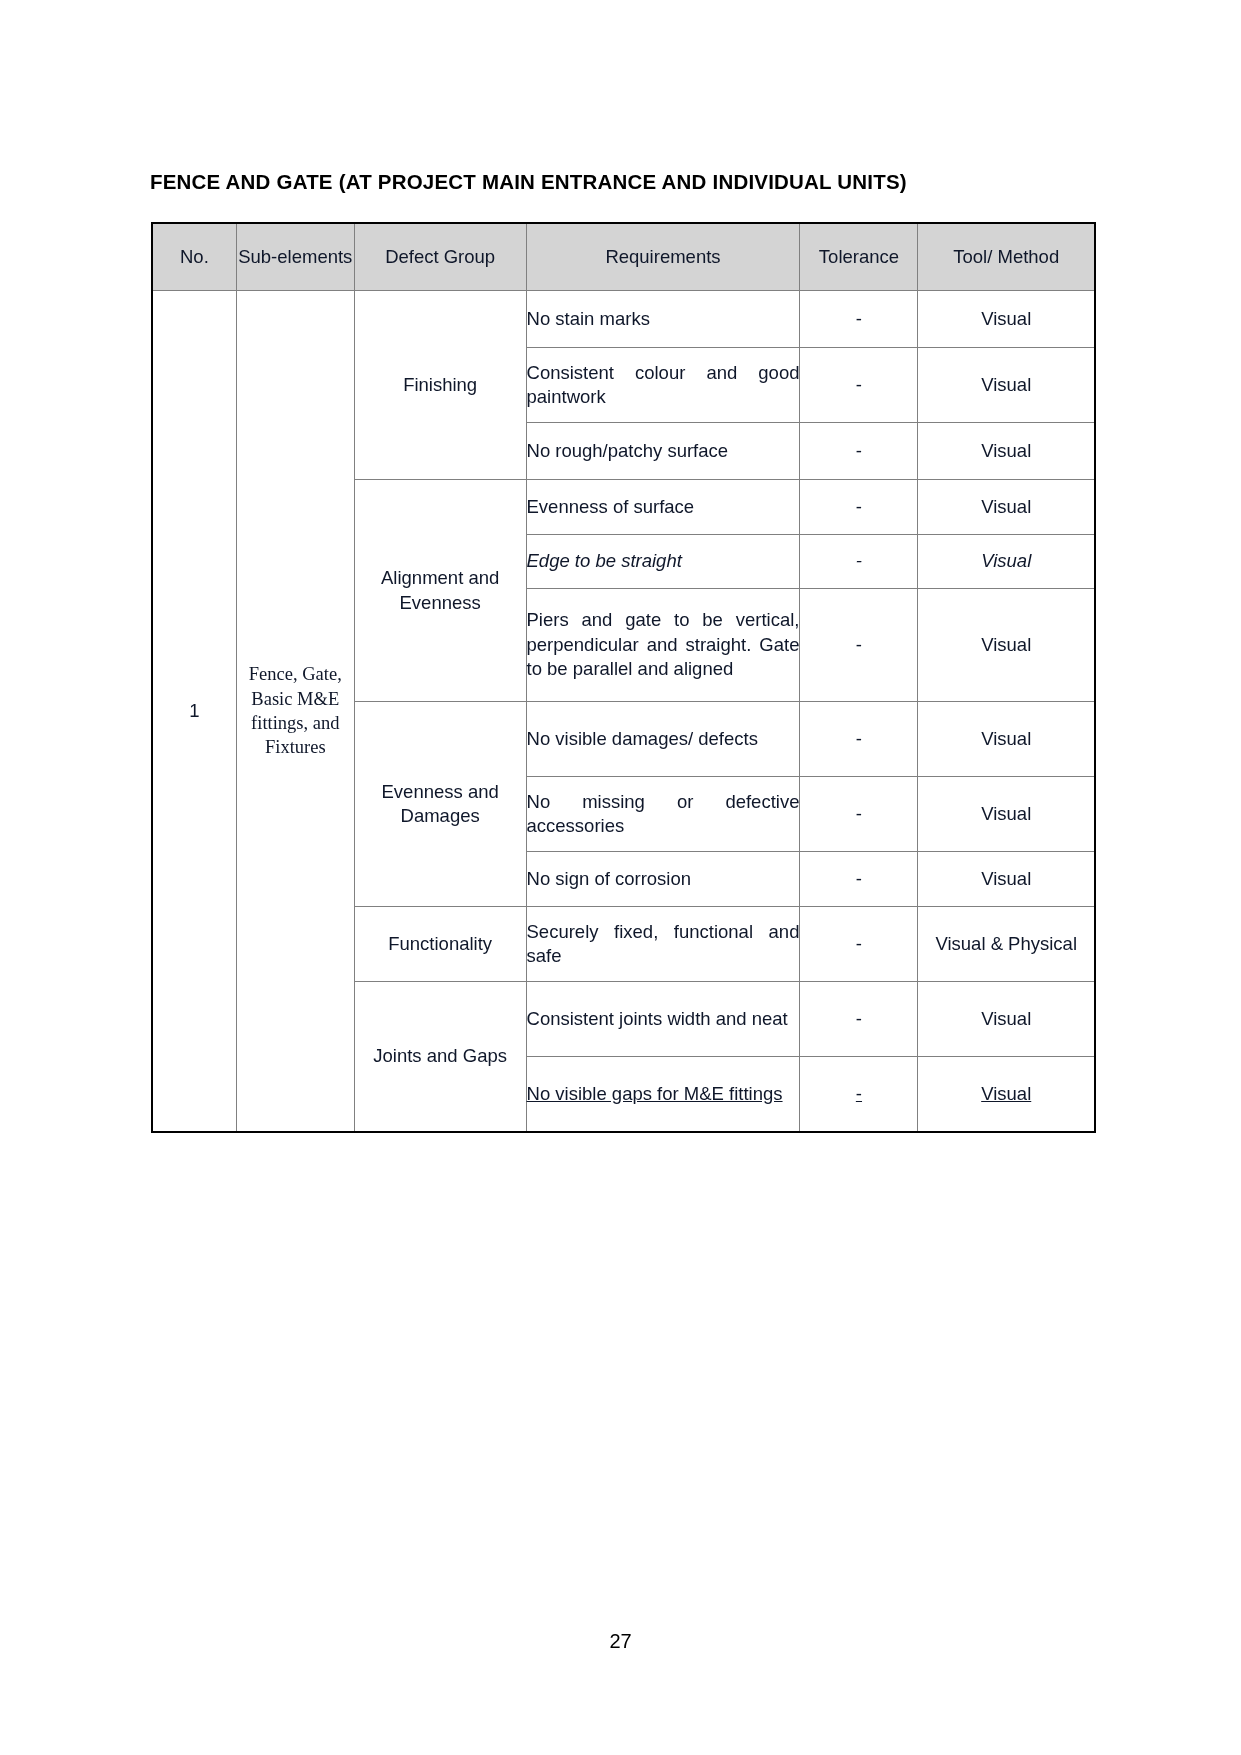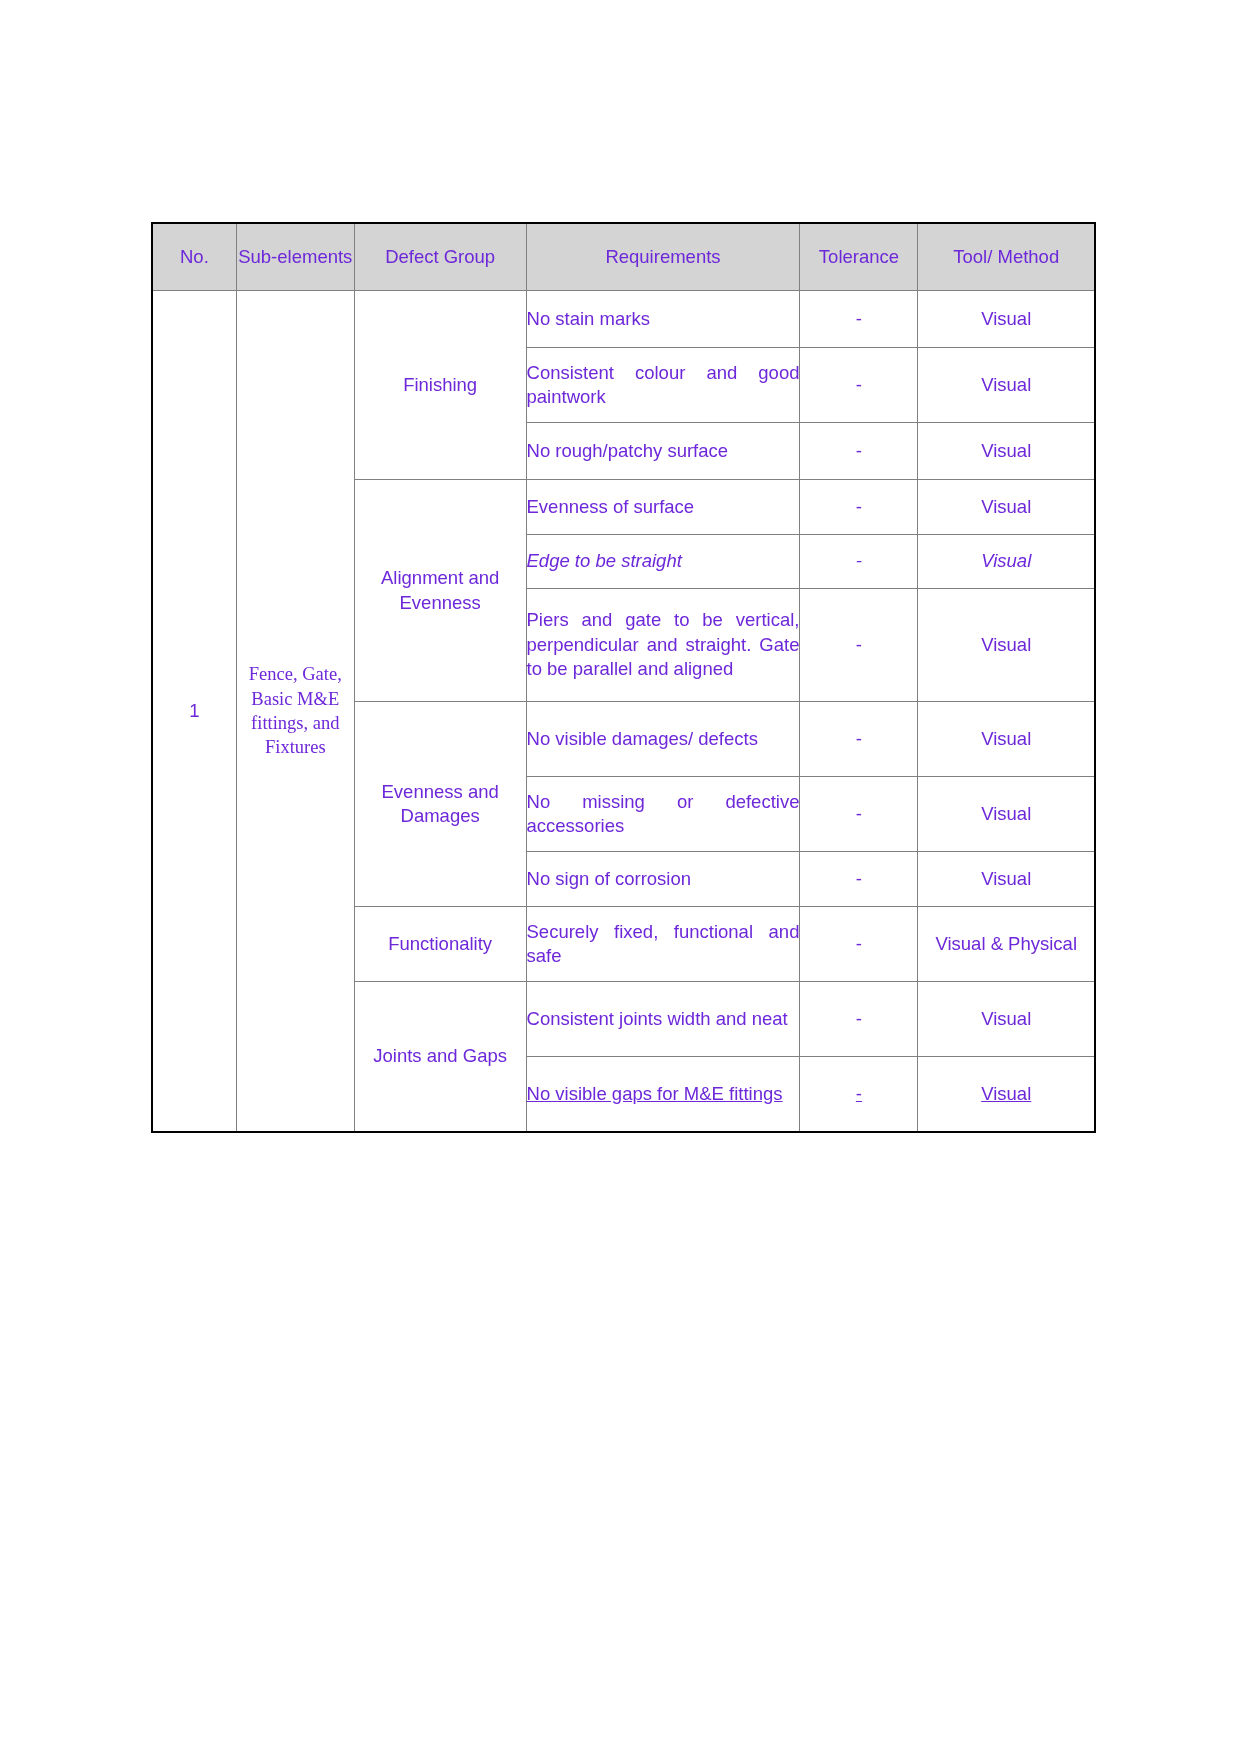--- a/index.html
+++ b/index.html
@@ -47,21 +47,21 @@
     table-layout: fixed;
     border: 2.5px solid #000000;
   }
 
   table.spec td, table.spec th {
     border: 1.2px solid #808080;
     padding: 0;
     vertical-align: middle;
     font-size: 18.5px;
     line-height: 1.32;
-    color: #6d28d9;
+    color: #0f172a;
     font-weight: normal;
   }
 
   thead th {
     background: #d4d4d4;
     font-weight: bold;
     text-align: center;
     font-size: 19px;
     height: 66px;
     padding: 4px 3px;
@@ -128,20 +128,21 @@
     width: 1241px;
     text-align: center;
     font-size: 20px;
   }
 </style>
 </head>
 <body>
 
 <div class="page">
 
+  <div class="doc-title">FENCE AND GATE (AT PROJECT MAIN ENTRANCE AND INDIVIDUAL UNITS)</div>
 
   <div class="table-wrap">
     <table class="spec">
       <colgroup>
         <col class="c-no">
         <col class="c-sub">
         <col class="c-defect">
         <col class="c-req">
         <col class="c-tol">
         <col class="c-tool">
@@ -227,14 +228,15 @@
         <tr class="r-h12">
           <td class="cell-req">No visible gaps for M&amp;E fittings</td>
           <td class="cell-tol">-</td>
           <td class="cell-tool">Visual</td>
         </tr>
 
       </tbody>
     </table>
   </div>
 
+  <div class="page-number">27</div>
 
 </div>
 
 </body></html>

